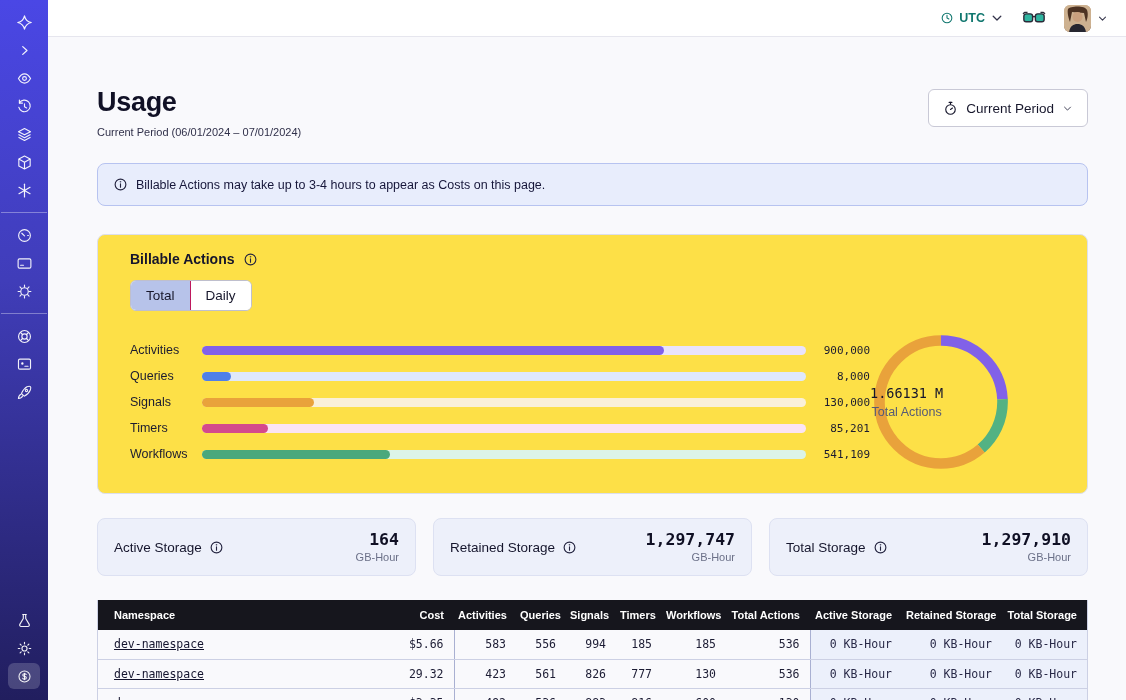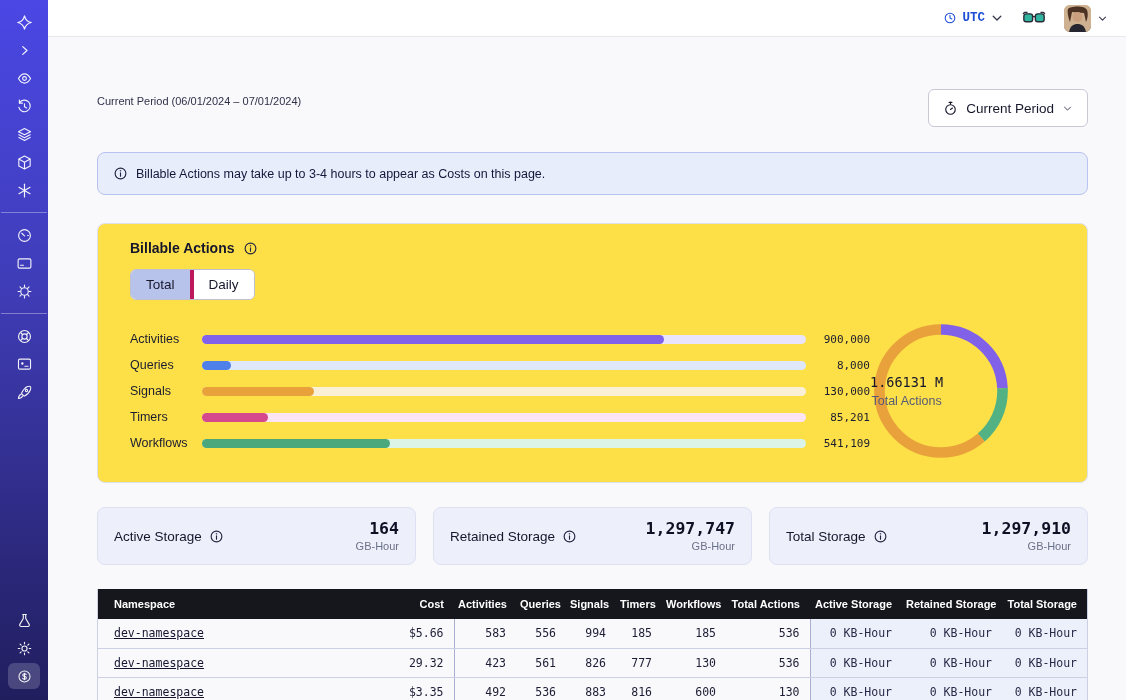--- a/index.html
+++ b/index.html
@@ -16,21 +16,21 @@
   .side-icon svg { width:17px; height:17px; }
   .side-icon.logo svg { width:19px; height:19px; }
   .side-icon.active { background:rgba(255,255,255,.18); }
   .side-divider { width:46px; height:1px; background:rgba(255,255,255,.35); margin:8px 0; }
   .side-spacer { flex:1; }
 
   
   .main { flex:1; display:flex; flex-direction:column; min-width:0; }
   .topbar { height:37px; background:#fff; border-bottom:1px solid #e6e6ee;
     display:flex; align-items:center; justify-content:flex-end; gap:18px; padding:0 18px; }
-  .tz { display:flex; align-items:center; gap:5px; cursor:pointer; font-size:12.5px; font-weight:600; color:#1d4ed8;font-family:Liberation Mono, monospace; }
+  .tz { display:flex; align-items:center; gap:5px; cursor:pointer; font-size:12.5px; font-weight:600; color:#0f766e; }
   .tz svg { width:14px; height:14px; }
   .chev { width:11px; height:11px; color:#33334a; }
   .glasses { width:24px; height:14px; cursor:pointer; }
   .user { display:flex; align-items:center; gap:6px; cursor:pointer; }
   .avatar { width:27px; height:27px; border-radius:6px; overflow:hidden;
     background:linear-gradient(160deg,#d9c3a8 0%,#b08968 45%,#5e3c2c 100%); position:relative; }
   .avatar svg { position:absolute; inset:0; }
 
   .content { flex:1; padding:50px 38px 0 49px; overflow:hidden; }
 
@@ -47,21 +47,21 @@
     padding:13px 15px; display:flex; align-items:center; gap:8px; font-size:12.5px; color:#16163a; }
   .info-i { width:15px; height:15px; flex:0 0 auto; color:#23233f; cursor:pointer; }
 
   
   .card { margin-top:28px; background:#fde047; border:1px solid #dcdfec; border-radius:8px; padding:16px 32px 20px; }
   .card-title-row { display:flex; align-items:center; gap:8px; }
   .card-title { font-size:14px; font-weight:600; color:#15152c; }
   .seg { margin-top:13px; display:inline-flex; border:1px solid #bfbfcd; border-radius:6px; overflow:hidden; background:#fff; }
   .seg-btn { font-size:13.5px; padding:7px 15px; cursor:pointer; color:#17172c; background:#fff; border:none; font-family:inherit; }
   .seg-btn.selected { background:#b7c3ea; }
-  .seg-btn + .seg-btn { border-left:4px solid #be185d; }
+  .seg-btn + .seg-btn { border-left:1px solid #be185d; }
 
   .chart-area { display:flex; align-items:center; margin-top:20px; }
   .bars { flex:1; min-width:0; }
   .bar-row { display:flex; align-items:center; height:26px; }
   .bar-label { width:72px; flex:0 0 72px; font-size:12.5px; color:#1b1b30; }
   .bar-track { flex:1; height:9px; border-radius:5px; position:relative; }
   .bar-fill { height:9px; border-radius:5px; }
   .bar-value { width:64px; flex:0 0 64px; text-align:right; font-family:"DejaVu Sans Mono", monospace; font-size:11px; color:#1b1b30; }
 
   .donut-box { width:185px; flex:0 0 185px; display:flex; align-items:center; justify-content:flex-start; position:relative; }
@@ -236,20 +236,21 @@
         <svg class="chev" viewBox="0 0 24 24" fill="none" stroke="currentColor" stroke-width="2.2" stroke-linecap="round" stroke-linejoin="round">
             <path d="M5.5 9 12 15.5 18.5 9"></path>
           </svg>
       </div>
     </header>
 
     <div class="content">
 
       <div class="page-head">
         <div>
+          <h1 class="page-title">Usage</h1>
           <div class="page-sub">Current Period (06/01/2024 – 07/01/2024)</div>
         </div>
         <button class="period-btn">
           <svg class="watch" viewBox="0 0 24 24" fill="none" stroke="currentColor" stroke-width="1.8" stroke-linecap="round">
               <path d="M9.8 2.2h4.4"></path>
               <path d="M12 2.2v3"></path>
               <circle cx="12" cy="13.5" r="7.6"></circle>
               <path d="M12 13.5l3.2-2.2"></path>
             </svg>
           <span>Current Period</span>

